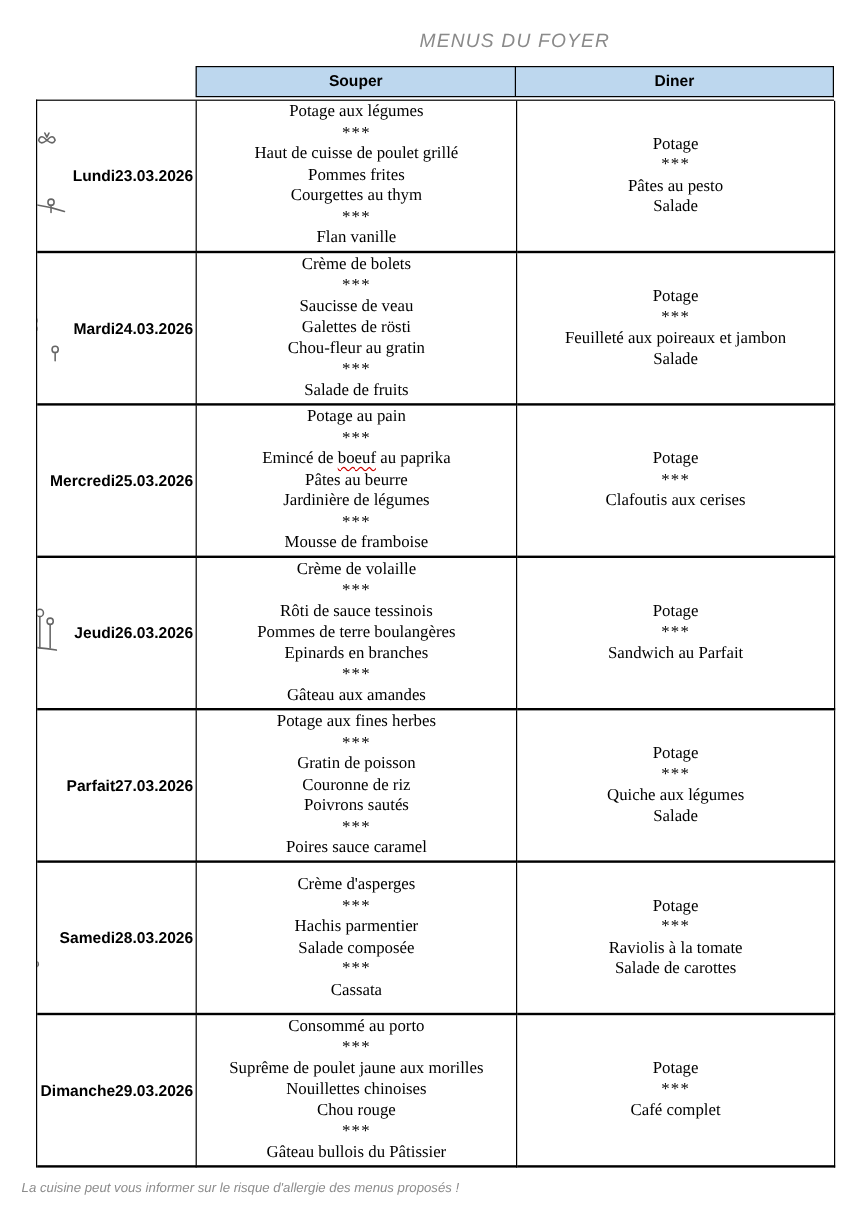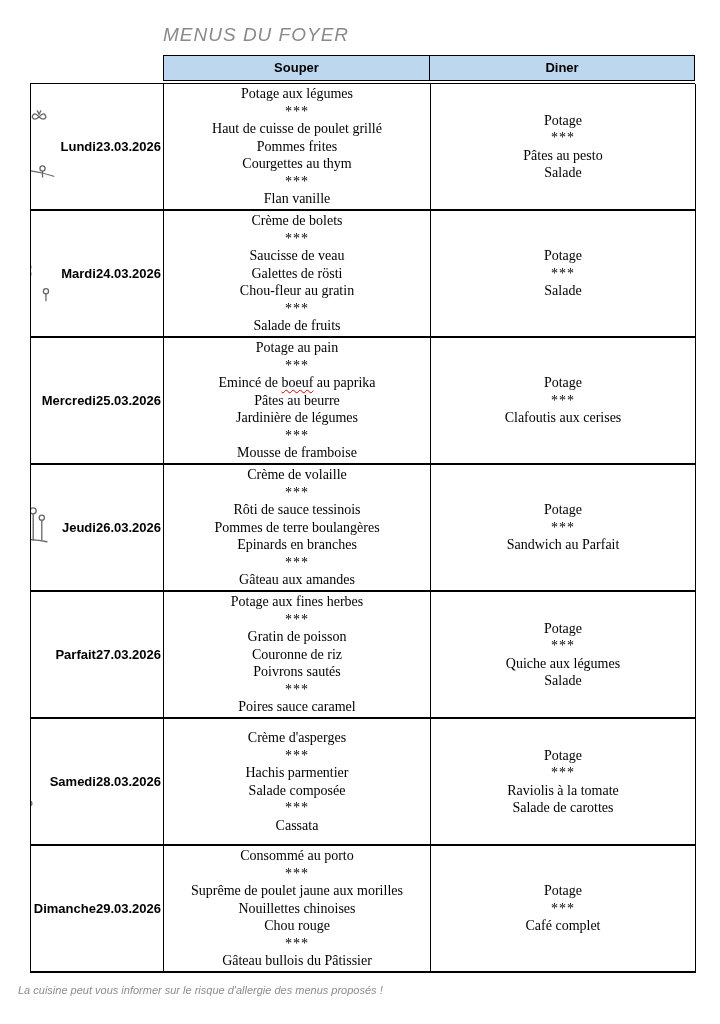--- a/index.html
+++ b/index.html
@@ -1,23 +1,23 @@
 <!DOCTYPE html>
 <html style="--header-bg: #BDD7EE; --border-color: #000000; --title-color: #8A8A8A; --footer-color: #8C8C8C; --spell-underline: #CC0000;"><head>
 <meta charset="utf-8">
 <style>
   html,body{margin:0;padding:0;background:#fff;}
   .page{
     position:relative;width:720px;height:1024px;background:#fff;overflow:hidden;
     font-family:"Liberation Serif","DejaVu Serif",serif;color:#000;
   }
   .title{
-    margin:24px 0 9px 163px;width:532px;text-align:left;
+    margin:24px 0 9px 163px;width:532px;text-align:center;
     font-family:"Liberation Sans","DejaVu Sans",sans-serif;
-    font-style:italic;font-size:19px;line-height:22px;letter-spacing:1px;
+    font-style:italic;font-size:16px;line-height:22px;letter-spacing:1px;
     color:var(--title-color,#8a8a8a);font-weight:500;
   }
   .table-wrap{margin-left:30px;width:665px;}
   .header-row{display:grid;grid-template-columns:267px 265px;margin-left:133px;}
   .header-cell{
     box-sizing:border-box;border:1px solid var(--border-color,#000);
     background:var(--header-bg,#BDD7EE);
     text-align:center;font-family:"Liberation Sans","DejaVu Sans",sans-serif;
     font-weight:bold;font-size:13px;line-height:16px;padding:4px 0;
   }
@@ -145,20 +145,21 @@
             <div class="menu-line sep">***</div>
             <div class="menu-line">Saucisse de veau</div>
             <div class="menu-line">Galettes de rösti</div>
             <div class="menu-line">Chou-fleur au gratin</div>
             <div class="menu-line sep">***</div>
             <div class="menu-line">Salade de fruits</div>
           </div>
     <div class="cell menu-cell souper">
             <div class="menu-line">Potage</div>
             <div class="menu-line sep">***</div>
+            <div class="menu-line">Feuilleté aux poireaux et jambon</div>
             <div class="menu-line">Salade</div>
           </div>
   </div>
 
   <div class="row">
     <div class="cell day-cell">
       <div class="illustration">
               <svg viewBox="0 0 100 100" width="92" height="86">
                 <g fill="none" stroke="#666" stroke-width="1.5" stroke-linecap="round">
                   <path d="M40 26L50 7l10 19"></path>

